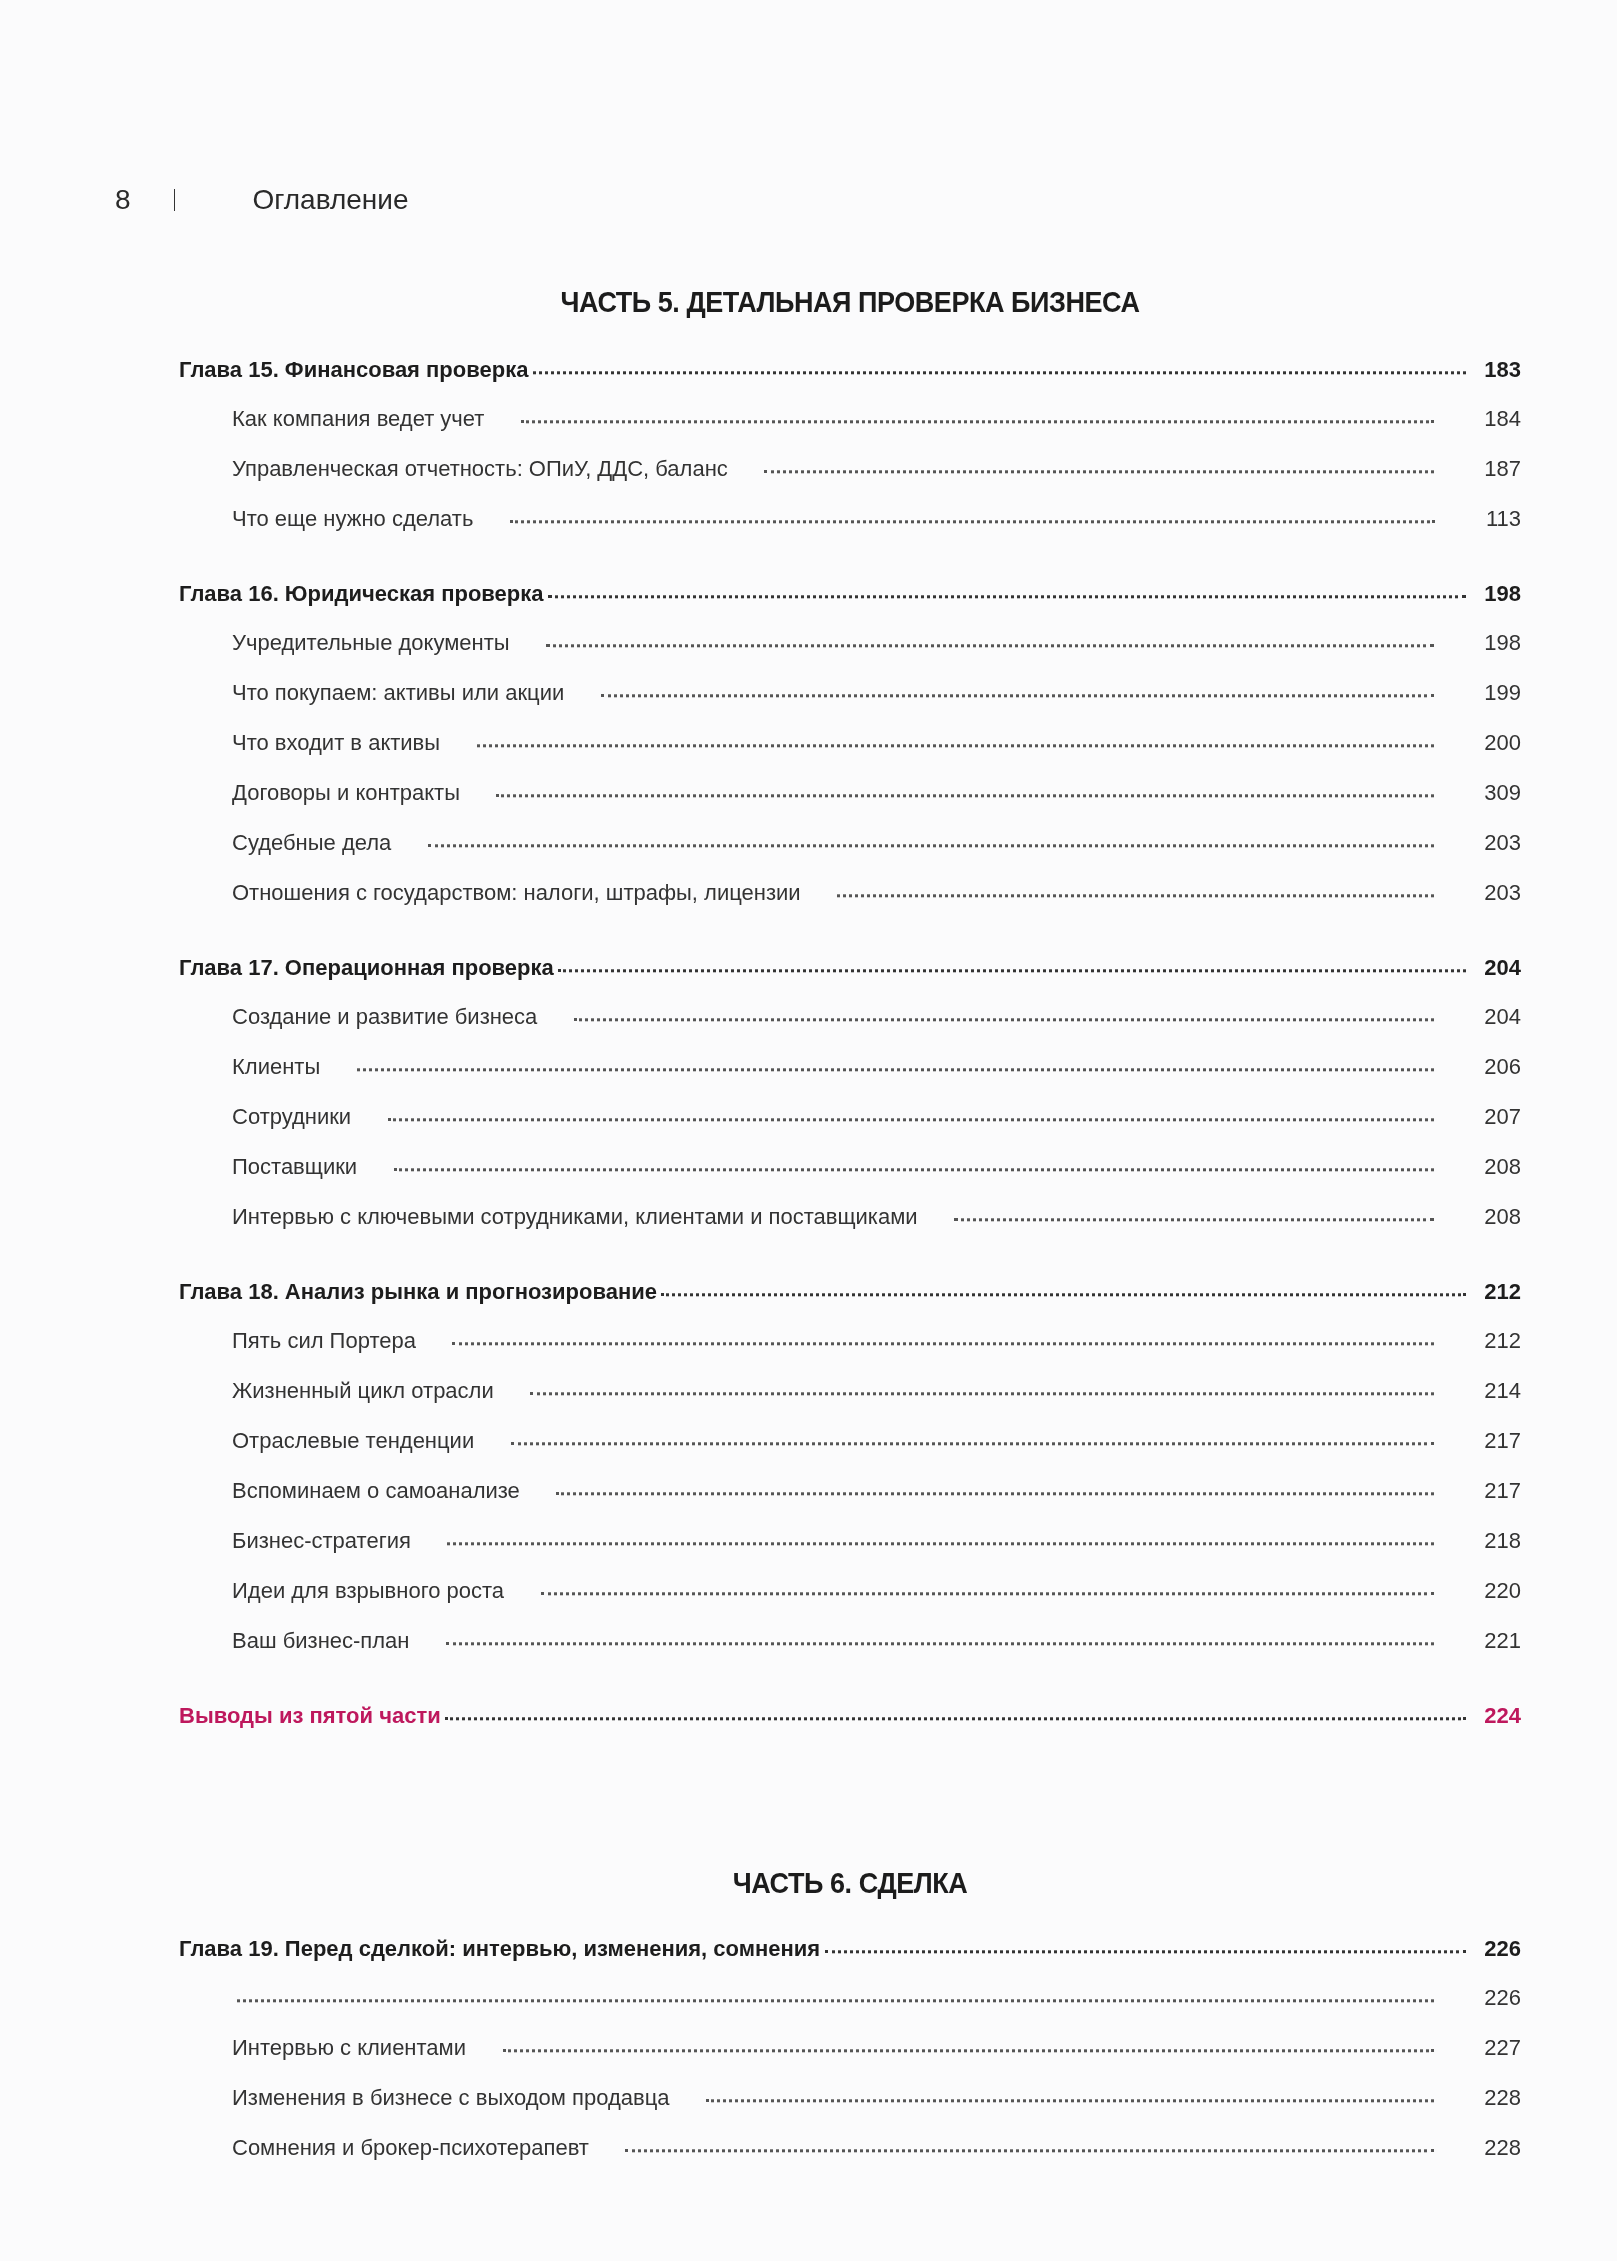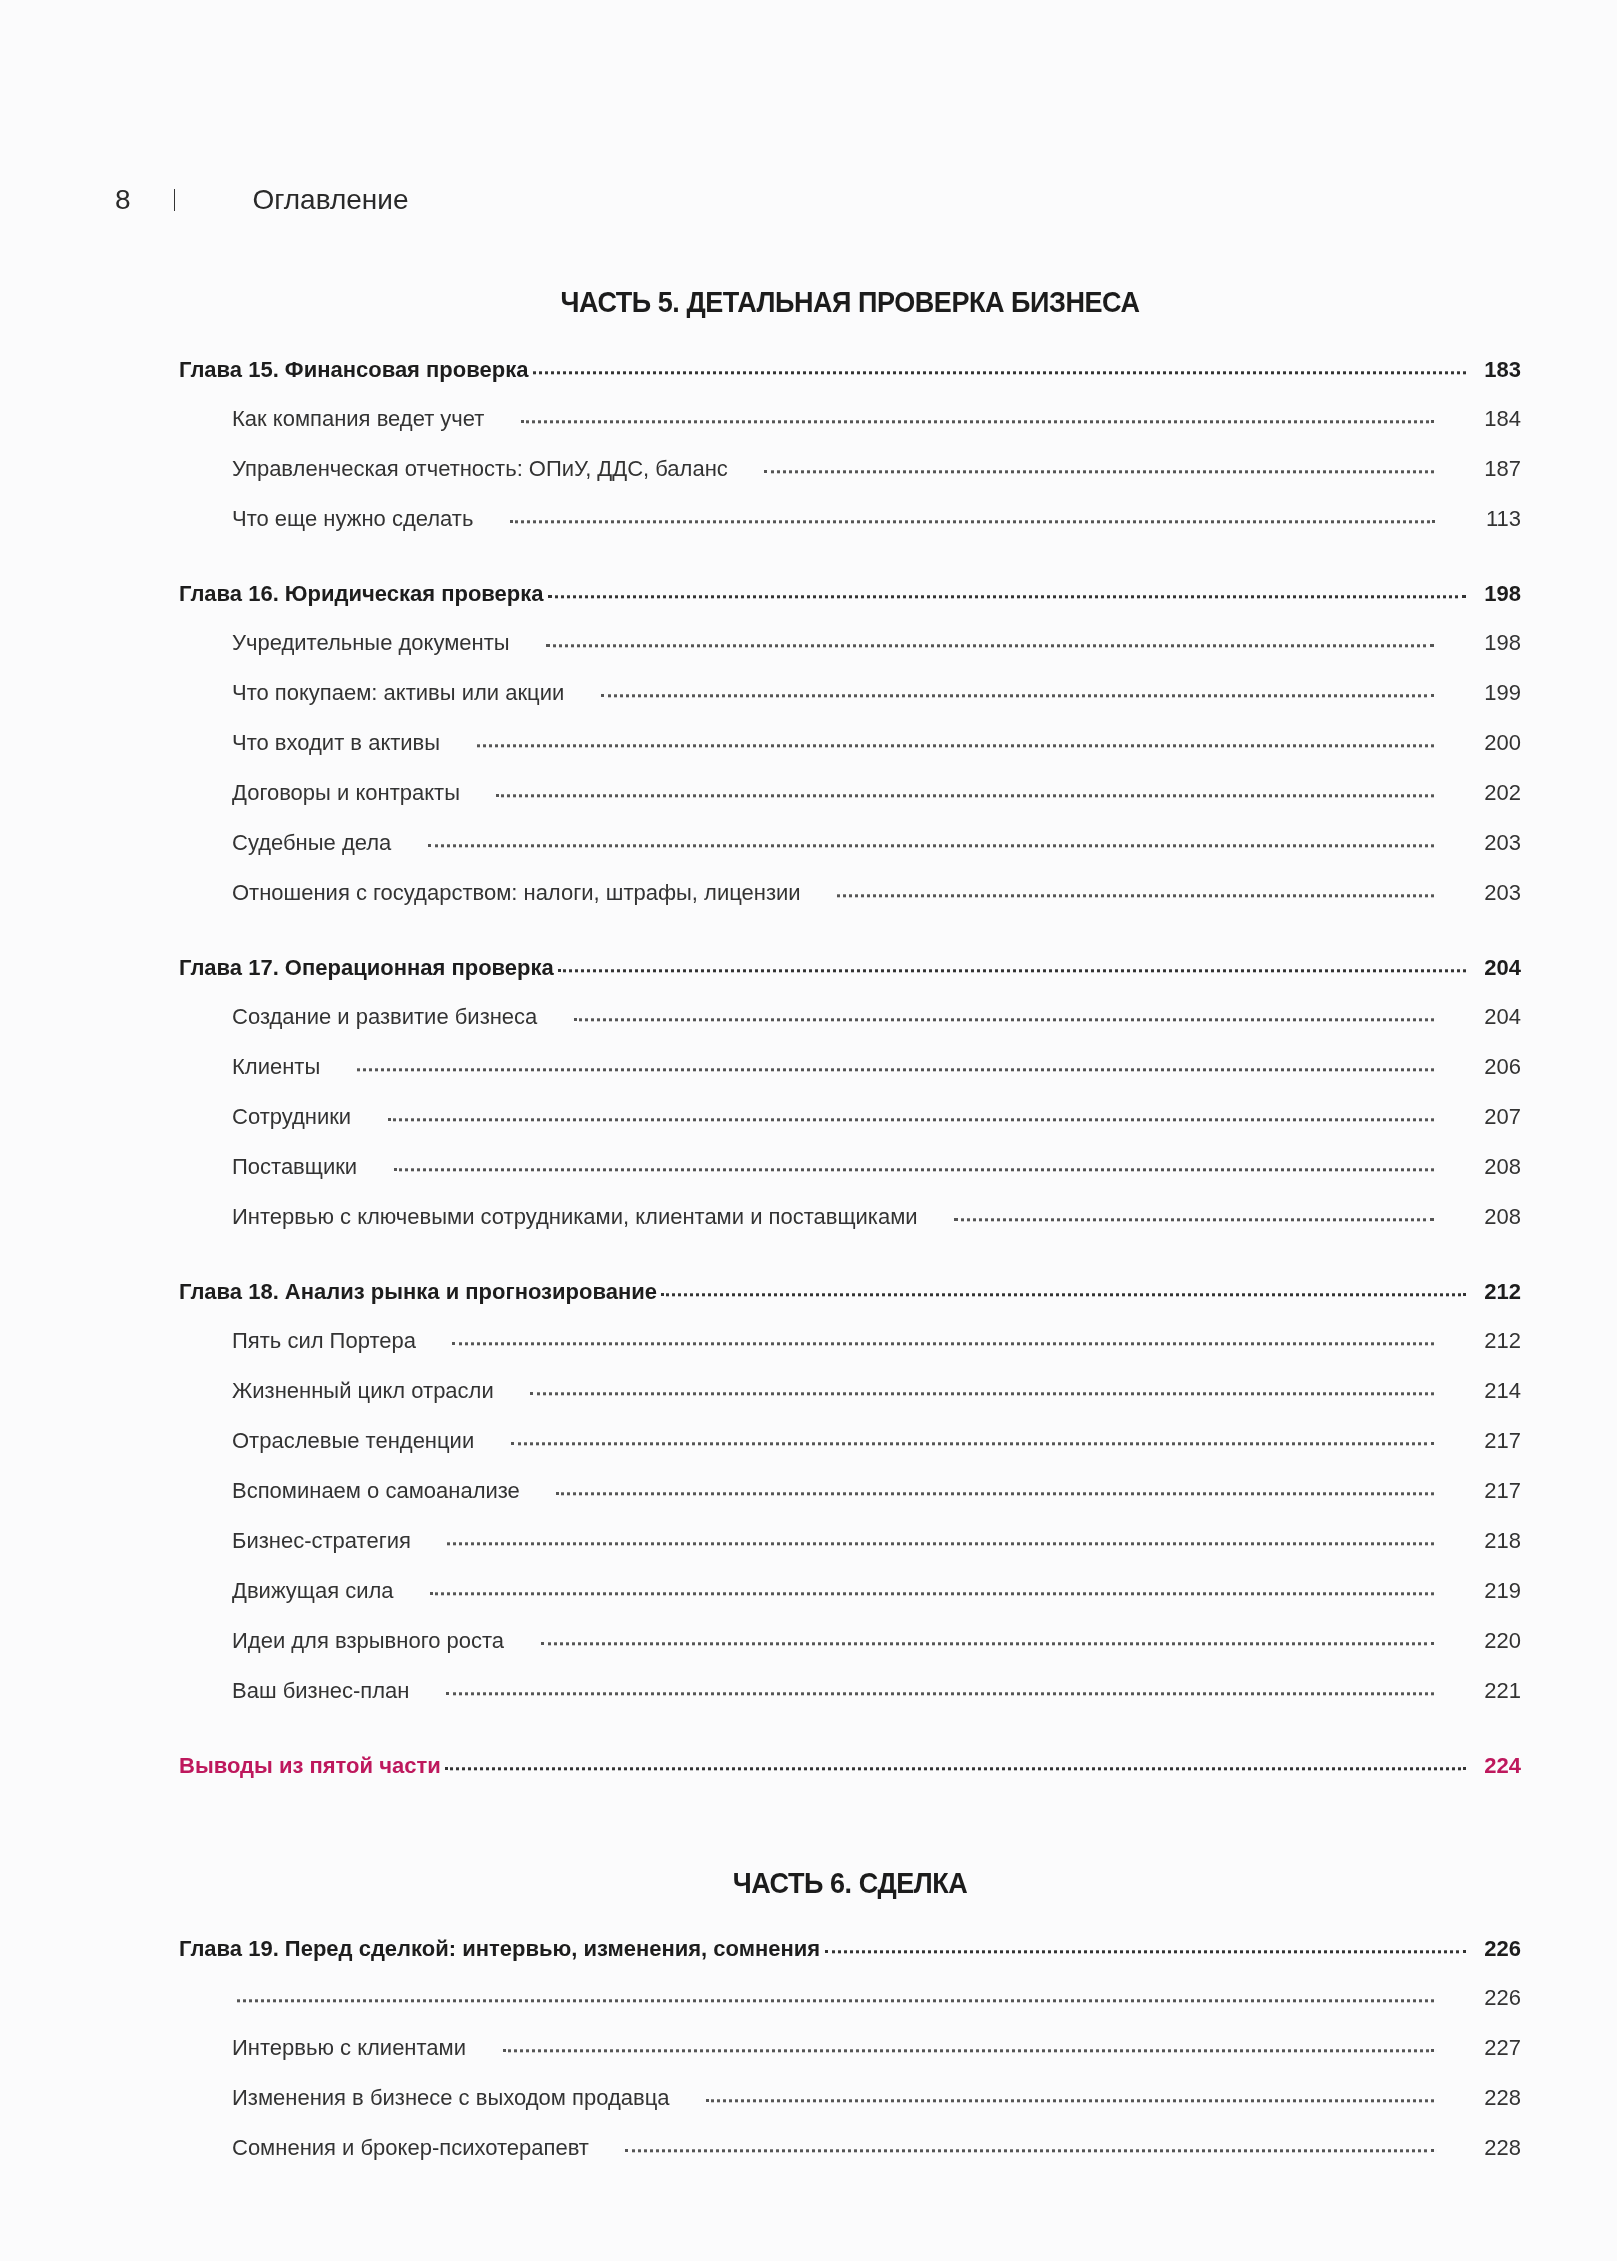--- a/index.html
+++ b/index.html
@@ -100,21 +100,21 @@
       <span class="page-no">199</span>
     </div>
     <div class="row sub">
       <span class="label">Что входит в активы</span>
       <span class="leader"></span>
       <span class="page-no">200</span>
     </div>
     <div class="row sub">
       <span class="label">Договоры и контракты</span>
       <span class="leader"></span>
-      <span class="page-no">202</span>
+      <span class="page-no">309</span>
     </div>
     <div class="row sub">
       <span class="label">Судебные дела</span>
       <span class="leader"></span>
       <span class="page-no">203</span>
     </div>
     <div class="row sub">
       <span class="label">Отношения с государством: налоги, штрафы, лицензии</span>
       <span class="leader"></span>
       <span class="page-no">203</span>
@@ -177,25 +177,20 @@
     </div>
     <div class="row sub">
       <span class="label">Вспоминаем о самоанализе</span>
       <span class="leader"></span>
       <span class="page-no">217</span>
     </div>
     <div class="row sub">
       <span class="label">Бизнес-стратегия</span>
       <span class="leader"></span>
       <span class="page-no">218</span>
-    </div>
-    <div class="row sub">
-      <span class="label">Движущая сила</span>
-      <span class="leader"></span>
-      <span class="page-no">219</span>
     </div>
     <div class="row sub">
       <span class="label">Идеи для взрывного роста</span>
       <span class="leader"></span>
       <span class="page-no">220</span>
     </div>
     <div class="row sub">
       <span class="label">Ваш бизнес-план</span>
       <span class="leader"></span>
       <span class="page-no">221</span>

